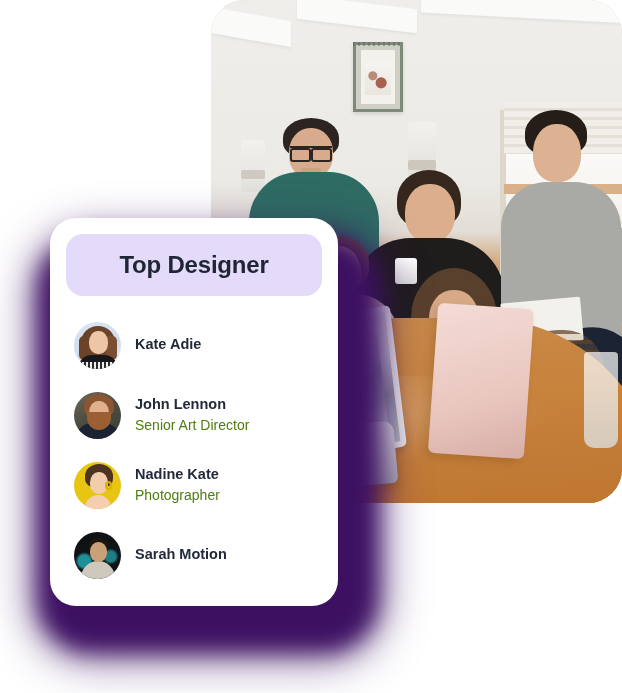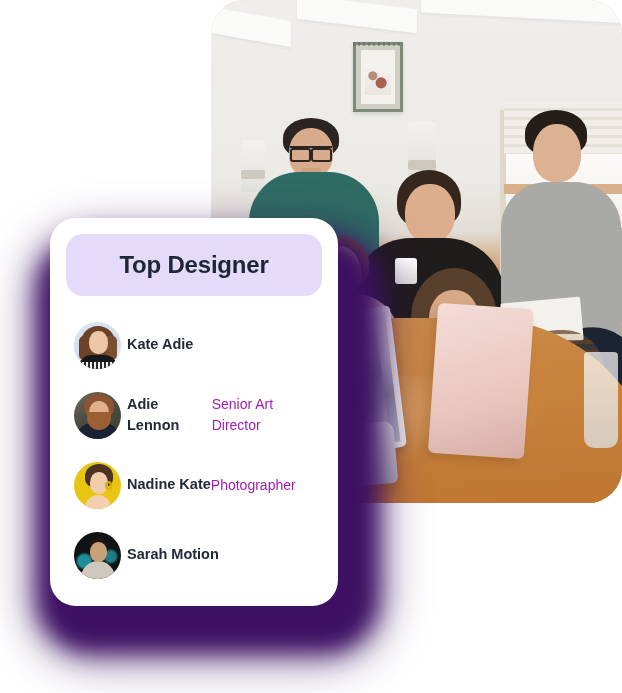--- a/index.html
+++ b/index.html
@@ -376,35 +376,34 @@
   .a4 .av-bg   { background:
       radial-gradient(circle at 22% 62%, #1e8f96 0 6px, transparent 9px),
       radial-gradient(circle at 78% 52%, #1d7f86 0 5px, transparent 8px),
       radial-gradient(circle at 58% 76%, #2aa3aa 0 4px, transparent 7px),
       linear-gradient(160deg,#0d0f12 0%, #121618 60%, #0a0c0e 100%); }
   .a4 .av-hair { left: 15px; top: 6px;  width: 19px; height: 14px; background:#1d1510; }
   .a4 .av-face { left: 16px; top: 10px; width: 17px; height: 20px; background:#caa078; }
   .a4 .av-body { width: 34px; height: 18px; background:#cfc9bd; }
 
   .creator-text {
-    margin-left: 6px;
+    margin-left: 14px;
     display: flex;
-    flex-direction: row;
+    flex-direction: column;
     justify-content: center;
-    align-items: flex-end;
   }
   .creator-name {
     font-size: 14.5px;
     font-weight: bold;
     color: #222a3a;
     line-height: 1.45;
   }
   .creator-role {
     font-size: 14px;
-    color: #a21caf;
+    color: #4d7c0f;
     line-height: 1.5;
   }
   .creator-role.muted-blue { color: #aab2c4; }
 </style>
 </head>
 <body>
 
 <div id="stage">
 
   <div class="photo-wrap">
@@ -521,21 +520,21 @@
 
       <div class="creator-row">
         <div class="avatar a2">
           <div class="av-bg"></div>
           <div class="av-body"></div>
           <div class="av-hair"></div>
           <div class="av-face"></div>
           <div class="av-beard"></div>
         </div>
         <div class="creator-text">
-          <div class="creator-name">Adie Lennon</div>
+          <div class="creator-name">John Lennon</div>
           <div class="creator-role">Senior Art Director</div>
         </div>
       </div>
 
       <div class="creator-row">
         <div class="avatar a3">
           <div class="av-bg"></div>
           <div class="av-hair"></div>
           <div class="av-face"></div>
           <div class="av-ear"></div>

